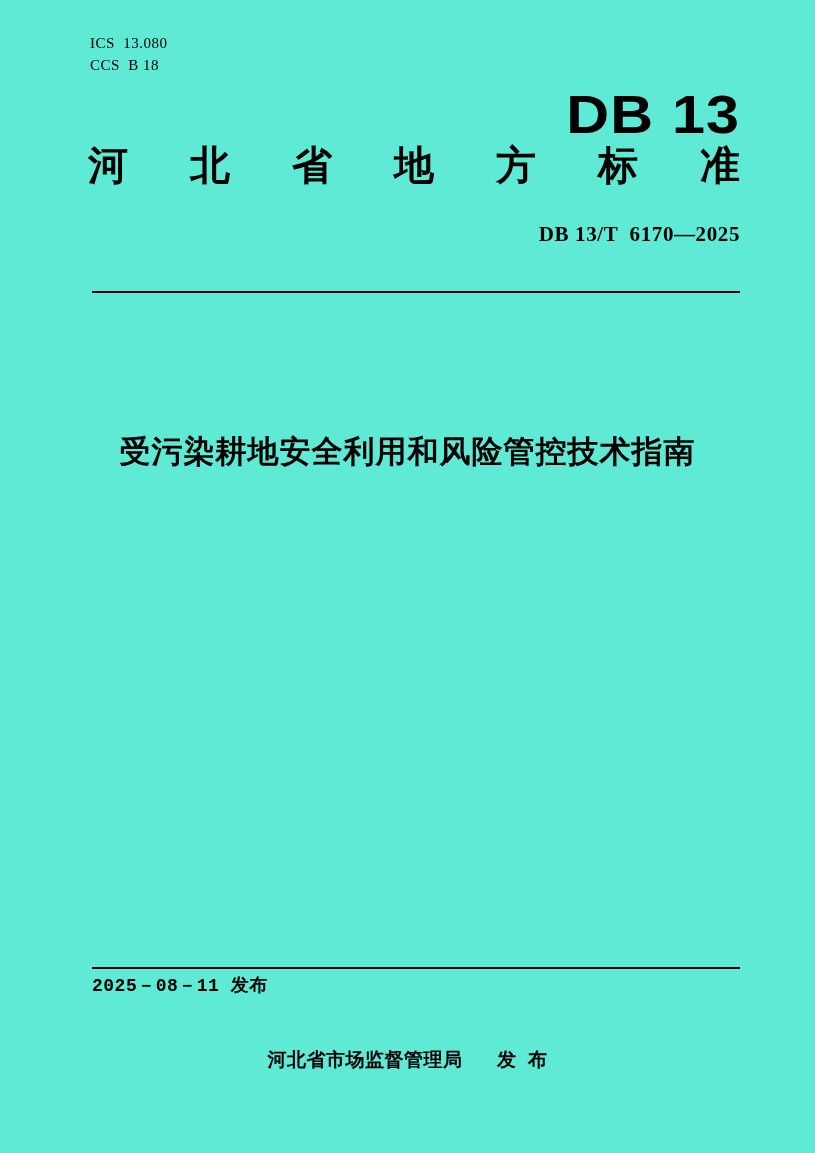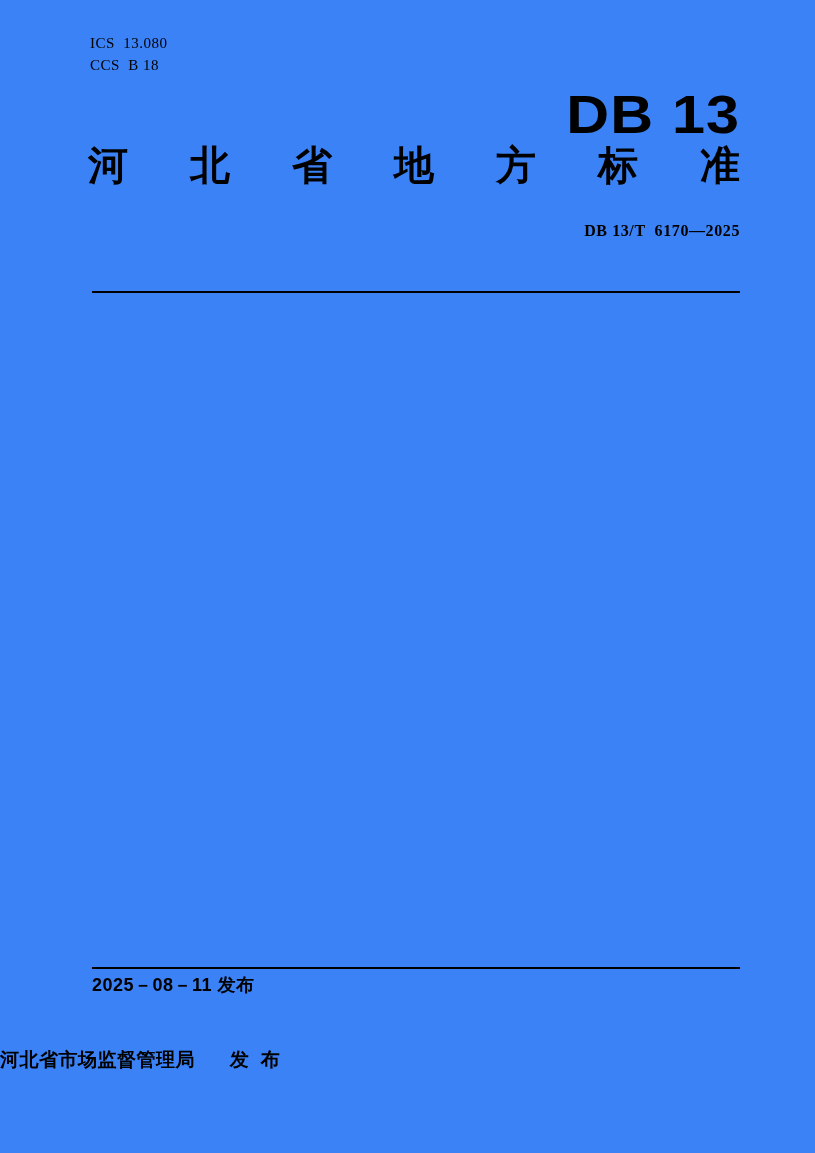--- a/index.html
+++ b/index.html
@@ -9,21 +9,21 @@
   }
   body {
     font-family: "Liberation Serif", serif;
     color: #000000;
   }
   .page {
     position: relative;
     width: 815px;
     height: 1153px;
     margin: 0 auto;
-    background: #3b82f6;
+    background: #5eead4;
     overflow: hidden;
   }
 
   
   .codes {
     position: absolute;
     left: 90px;
     top: 33px;
     line-height: 1.45;
   }
@@ -65,21 +65,21 @@
     display: inline-block;
   }
 
   
   .std-number {
     position: absolute;
     right: 75px;
     top: 222px;
     font-family: "Liberation Serif", serif;
     font-weight: bold;
-    font-size: 16px;
+    font-size: 21px;
     letter-spacing: 0.6px;
     white-space: pre;
   }
 
   
   .rule-top {
     position: absolute;
     left: 92px;
     right: 75px;
     top: 291px;
@@ -108,33 +108,33 @@
   }
 
   
   .dates {
     position: absolute;
     left: 92px;
     right: 75px;
     top: 973px;
     display: flex;
     justify-content: space-between;
-    font-family: Liberation Sans, sans-serif;
+    font-family: Liberation Mono, monospace;
     font-weight: bold;
     font-size: 18px;
     letter-spacing: 0.5px;
   }
 
   
   .publisher {
     position: absolute;
     left: 0;
     right: 0;
     top: 1047px;
-    text-align: left;
+    text-align: center;
     font-family: "Liberation Sans", sans-serif;
     font-weight: bold;
     font-size: 19px;
     letter-spacing: 0.5px;
     white-space: pre;
   }
 </style>
 </head>
 <body>
 
@@ -154,20 +154,21 @@
     <span>地</span>
     <span>方</span>
     <span>标</span>
     <span>准</span>
   </div>
 
   <div class="std-number">DB 13/T  6170—2025</div>
 
   <div class="rule-top"></div>
 
+  <div class="doc-title">受污染耕地安全利用和风险管控技术指南</div>
 
   <div class="rule-bottom"></div>
 
   <div class="dates">
     <span>2025－08－11 发布</span>
   </div>
 
   <div class="publisher">河北省市场监督管理局      发  布</div>
 
 </div>

